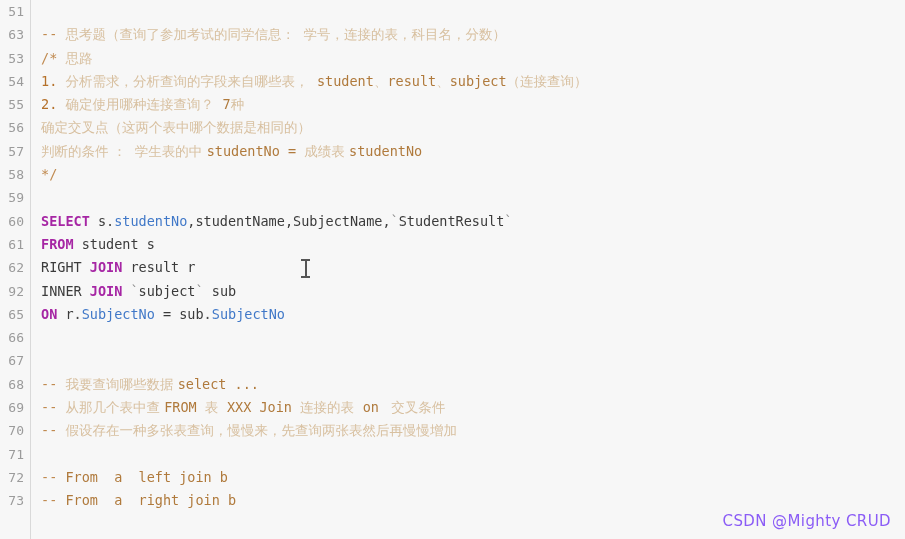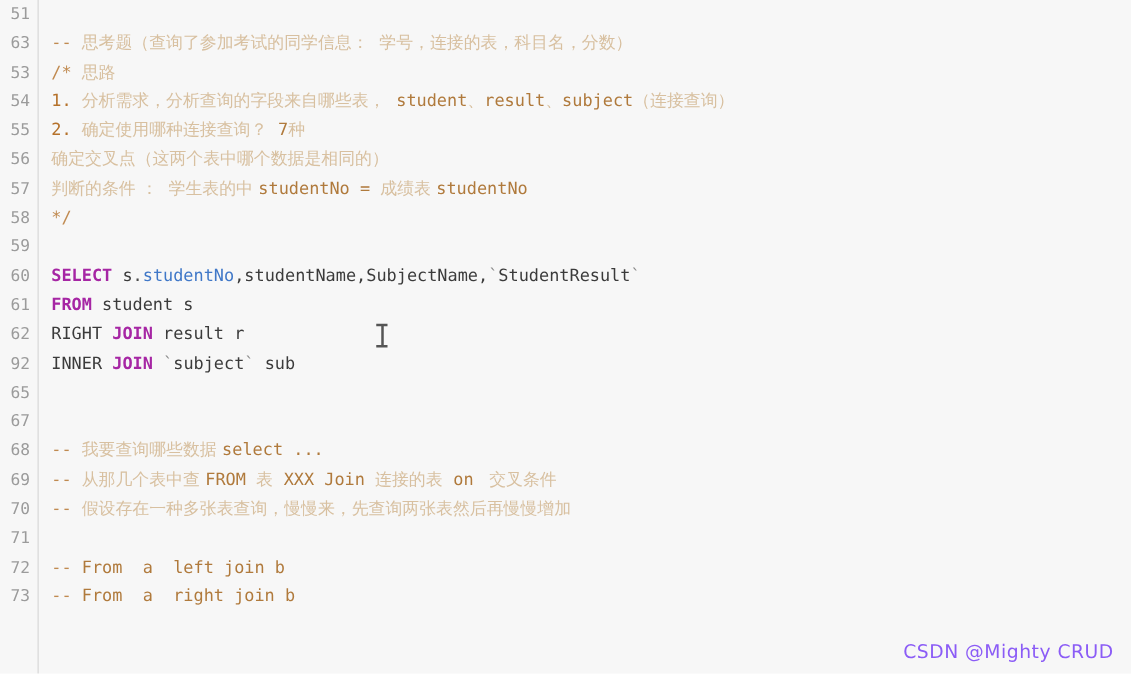--- a/index.html
+++ b/index.html
@@ -95,21 +95,22 @@
       <div class="code-line"><span class="ln">54</span><span class="lt"><span class="cm-num">1. </span><span class="cm-zh">分析需求，分析查询的字段来自哪些表，  </span><span class="cm-lat">student</span><span class="cm-zh">、</span><span class="cm-lat">result</span><span class="cm-zh">、</span><span class="cm-lat">subject</span><span class="cm-zh">（连接查询）</span></span></div>
       <div class="code-line"><span class="ln">55</span><span class="lt"><span class="cm-num">2. </span><span class="cm-zh">确定使用哪种连接查询？  </span><span class="cm-lat">7</span><span class="cm-zh">种</span></span></div>
       <div class="code-line"><span class="ln">56</span><span class="lt"><span class="cm-zh">确定交叉点（这两个表中哪个数据是相同的）</span></span></div>
       <div class="code-line"><span class="ln">57</span><span class="lt"><span class="cm-zh">判断的条件 ：  学生表的中 </span><span class="cm-lat">studentNo</span><span class="cm-lat"> = </span><span class="cm-zh">成绩表 </span><span class="cm-lat">studentNo</span></span></div>
       <div class="code-line"><span class="ln">58</span><span class="lt"><span class="cm-dash">*/</span></span></div>
       <div class="code-line"><span class="ln">59</span><span class="lt"></span></div>
       <div class="code-line"><span class="ln">60</span><span class="lt"><span class="kw">SELECT</span><span class="plain"> s</span><span class="punct">.</span><span class="ident">studentNo</span><span class="plain">,studentName,SubjectName,</span><span class="tick">`</span><span class="plain">StudentResult</span><span class="tick">`</span></span></div>
       <div class="code-line"><span class="ln">61</span><span class="lt"><span class="kw">FROM</span><span class="plain"> student s</span></span></div>
       <div class="code-line"><span class="ln">62</span><span class="lt"><span class="plain">RIGHT </span><span class="kw">JOIN</span><span class="plain"> result r</span></span></div>
       <div class="code-line"><span class="ln">92</span><span class="lt"><span class="plain">INNER </span><span class="kw">JOIN</span><span class="plain"> </span><span class="tick">`</span><span class="plain">subject</span><span class="tick">`</span><span class="plain"> sub</span></span></div>
-      <div class="code-line"><span class="ln">65</span></div>
+      <div class="code-line"><span class="ln">65</span><span class="lt"><span class="kw">ON</span><span class="plain"> r</span><span class="punct">.</span><span class="ident">SubjectNo</span><span class="plain"> = sub</span><span class="punct">.</span><span class="ident">SubjectNo</span></span></div>
+      <div class="code-line"><span class="ln">66</span><span class="lt"></span></div>
       <div class="code-line"><span class="ln">67</span><span class="lt"></span></div>
       <div class="code-line"><span class="ln">68</span><span class="lt"><span class="cm-dash">-- </span><span class="cm-zh">我要查询哪些数据 </span><span class="cm-lat">select ...</span></span></div>
       <div class="code-line"><span class="ln">69</span><span class="lt"><span class="cm-dash">-- </span><span class="cm-zh">从那几个表中查 </span><span class="cm-lat">FROM </span><span class="cm-zh">表  </span><span class="cm-lat">XXX Join </span><span class="cm-zh">连接的表  </span><span class="cm-lat">on </span><span class="cm-zh"> 交叉条件</span></span></div>
       <div class="code-line"><span class="ln">70</span><span class="lt"><span class="cm-dash">-- </span><span class="cm-zh">假设存在一种多张表查询，慢慢来，先查询两张表然后再慢慢增加</span></span></div>
       <div class="code-line"><span class="ln">71</span><span class="lt"></span></div>
       <div class="code-line"><span class="ln">72</span><span class="lt"><span class="cm-dash">-- </span><span class="cm-lat">From  a  left join b</span></span></div>
       <div class="code-line"><span class="ln">73</span><span class="lt"><span class="cm-dash">-- </span><span class="cm-lat">From  a  right join b</span></span></div>
     </div>
   <div id="mouse-cursor">
     <span class="capt"></span>

